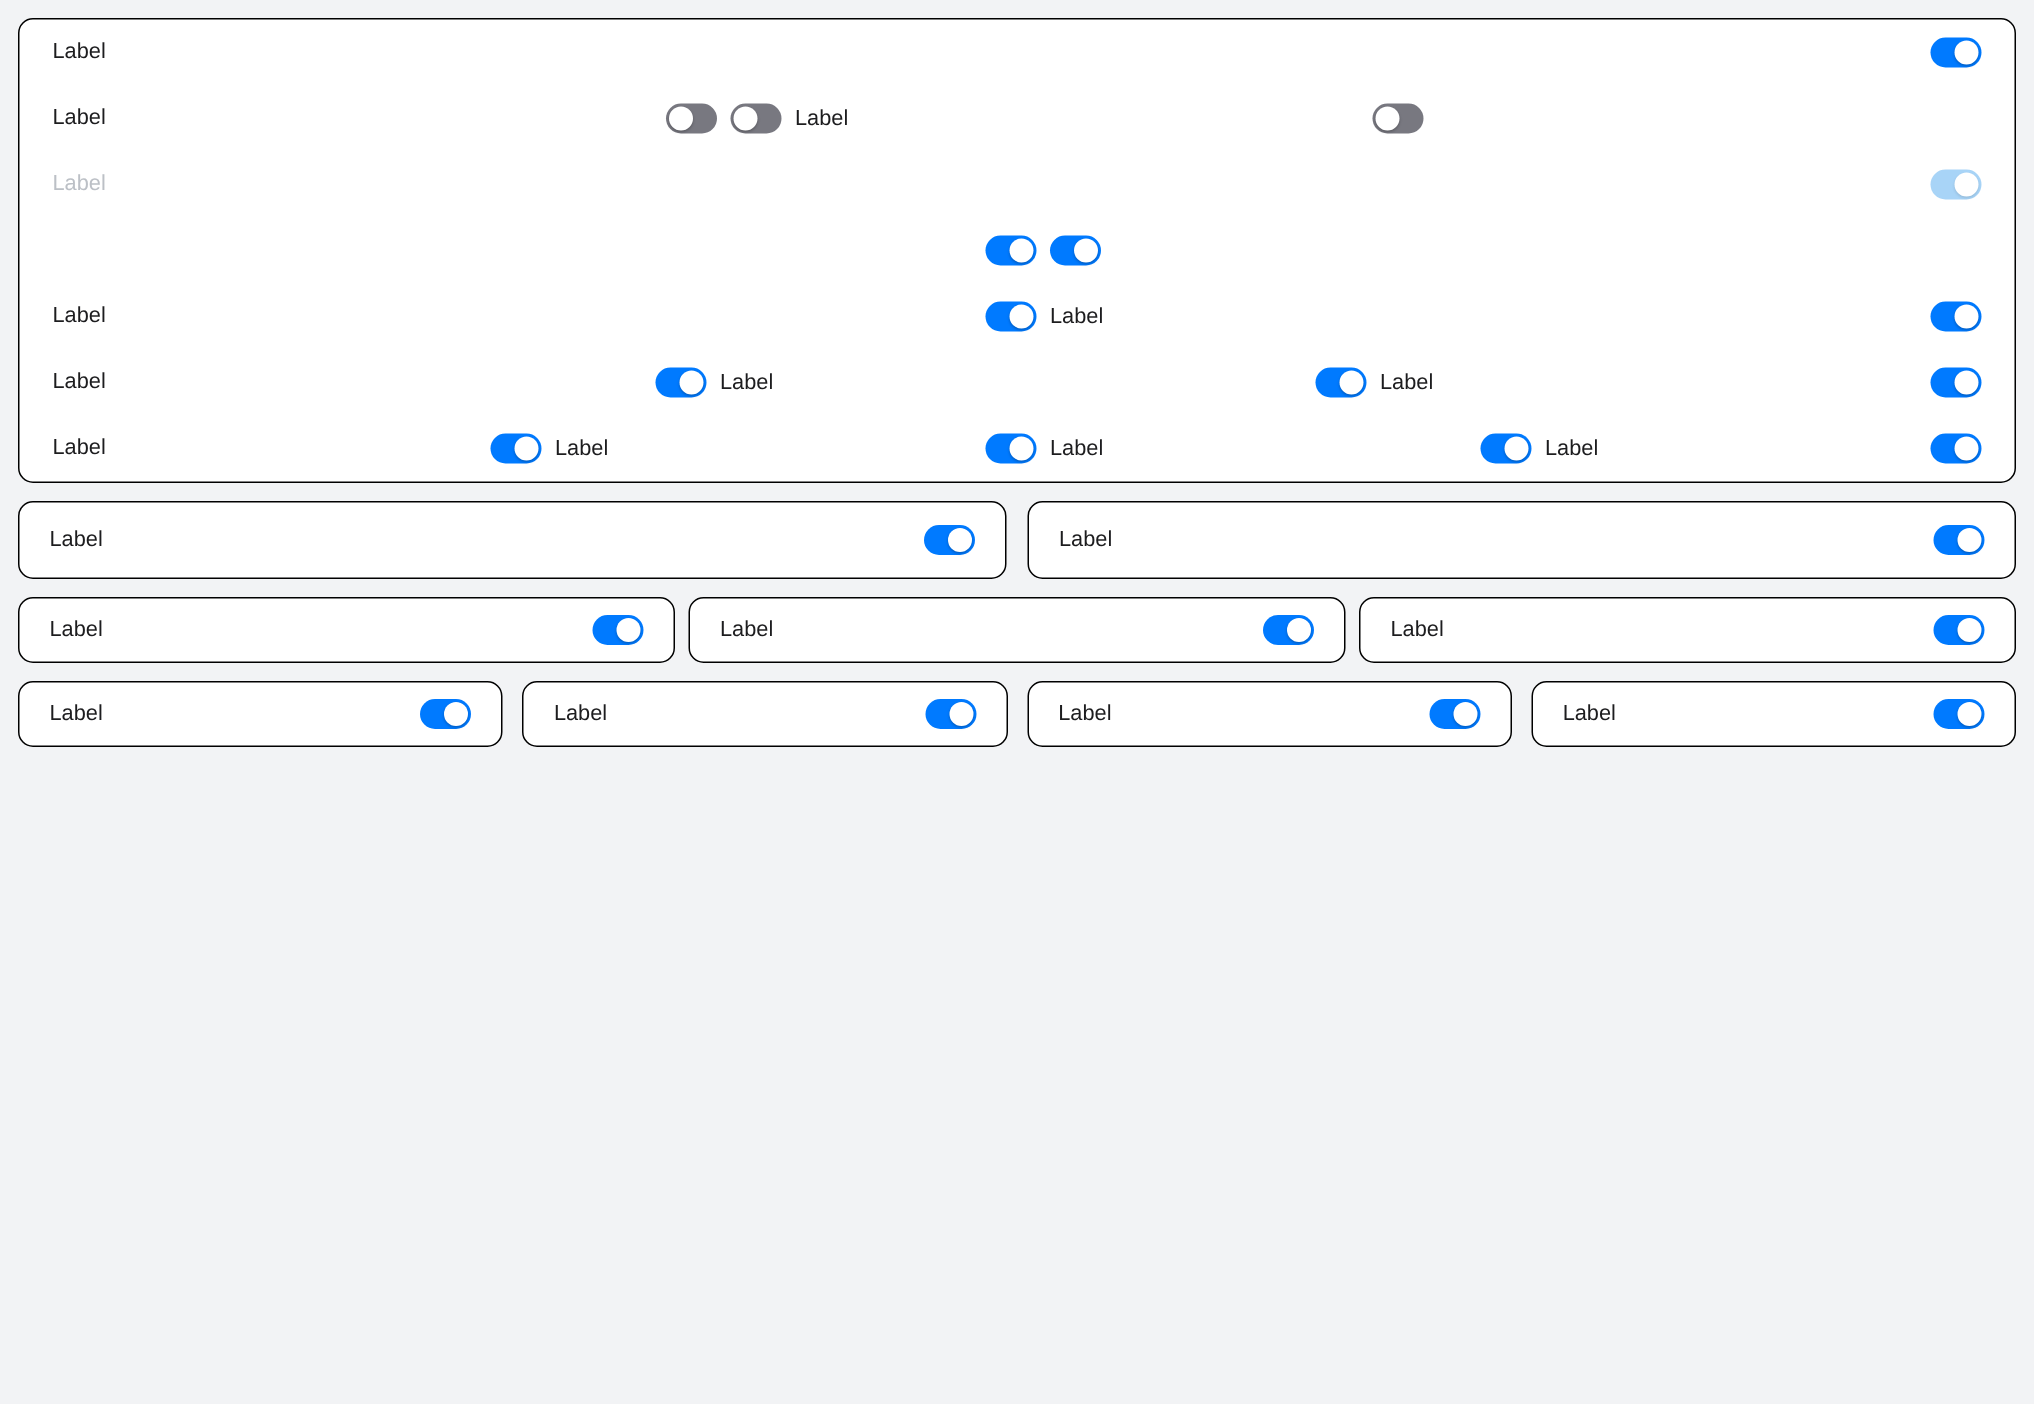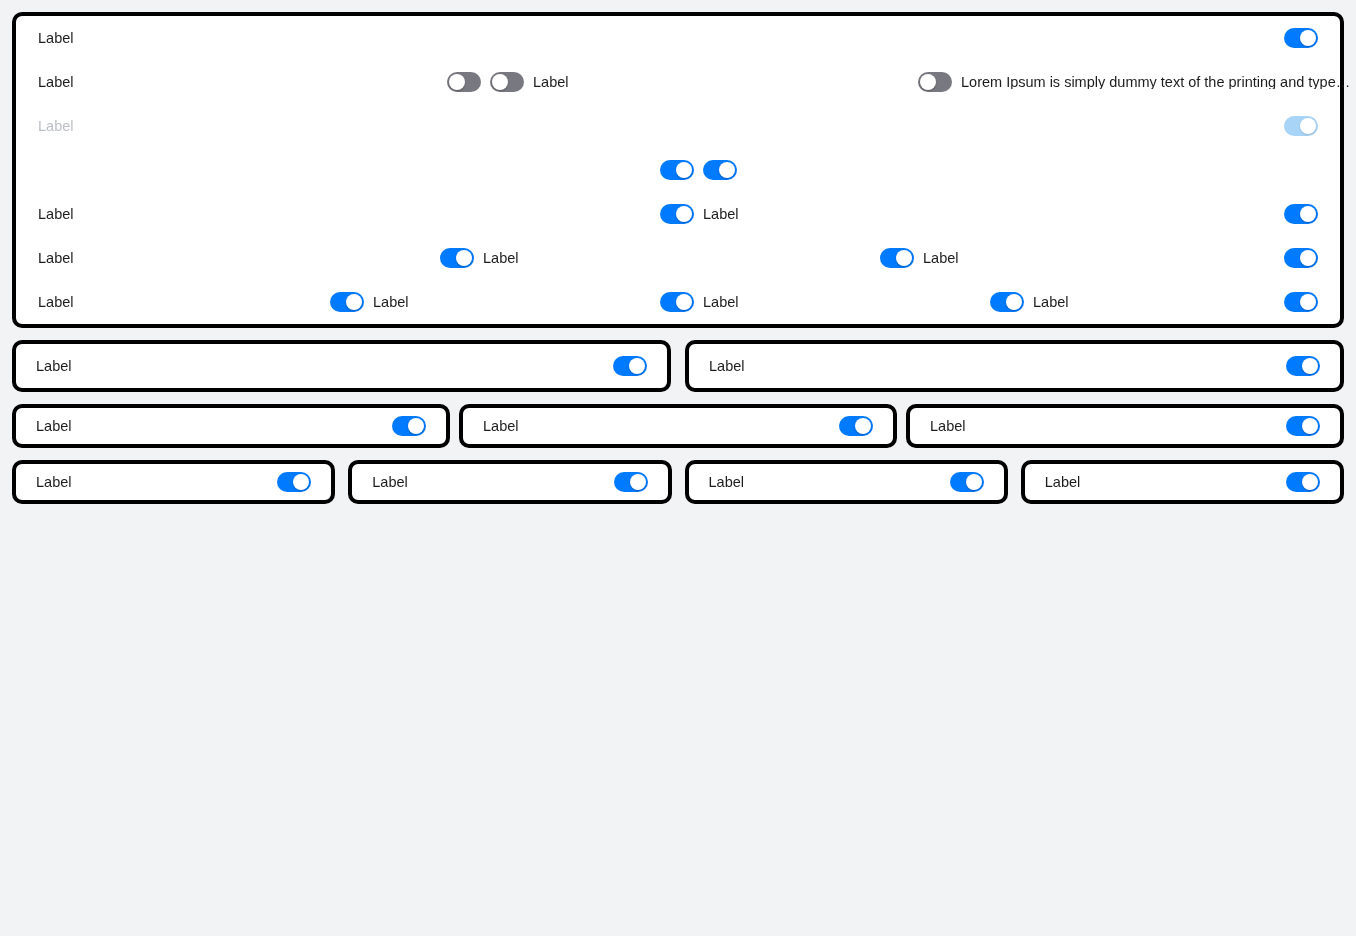--- a/index.html
+++ b/index.html
@@ -15,21 +15,21 @@
     width: 1356px;
     height: 936px;
     padding: 12px;
     background: #f2f3f5;
     position: relative;
   }
 
   
   .card {
     background: #ffffff;
-    border: 4px solid #000000;
+    border: 1px solid #000000;
     border-radius: 10px;
   }
 
   .main-card {
     width: 1332px;
     padding: 0 22px;
   }
 
   
   .row {
@@ -126,21 +126,20 @@
       <div class="cell" style="left:0;">
         <span class="lbl">Label</span>
       </div>
       <div class="cell" style="left:409px;">
         <span class="sw"></span>
         <span class="sw"></span>
         <span class="lbl">Label</span>
       </div>
       <div class="cell" style="left:880px;">
         <span class="sw"></span>
-        <span class="lbl clip">Lorem Ipsum is simply dummy text of the printing and type…</span>
       </div>
     </div>
 
     <div class="row">
       <div class="cell" style="left:0;">
         <span class="lbl muted">Label</span>
       </div>
       <div class="cell" style="right:0;">
         <span class="sw disabled"></span>
       </div>

